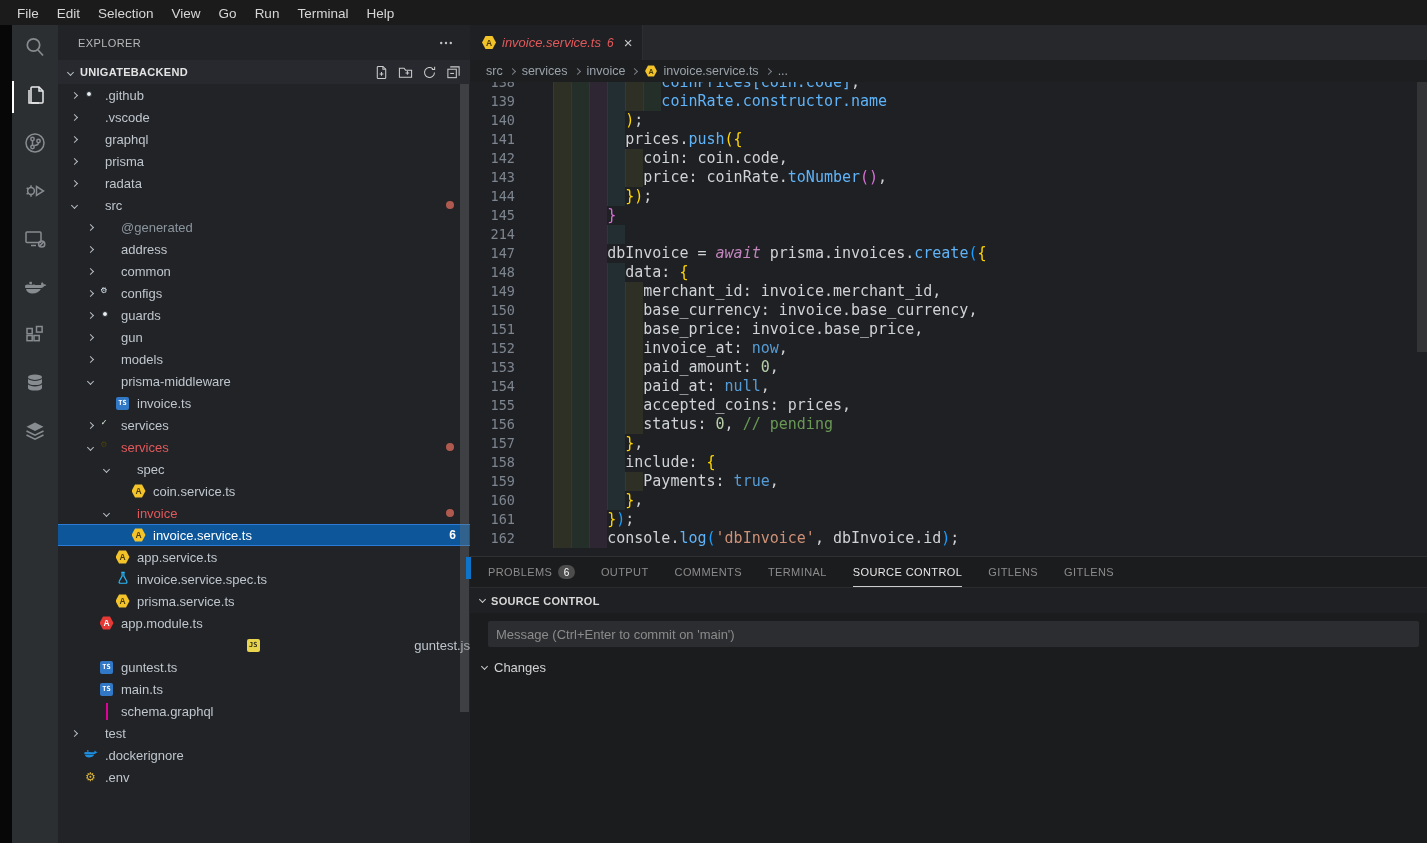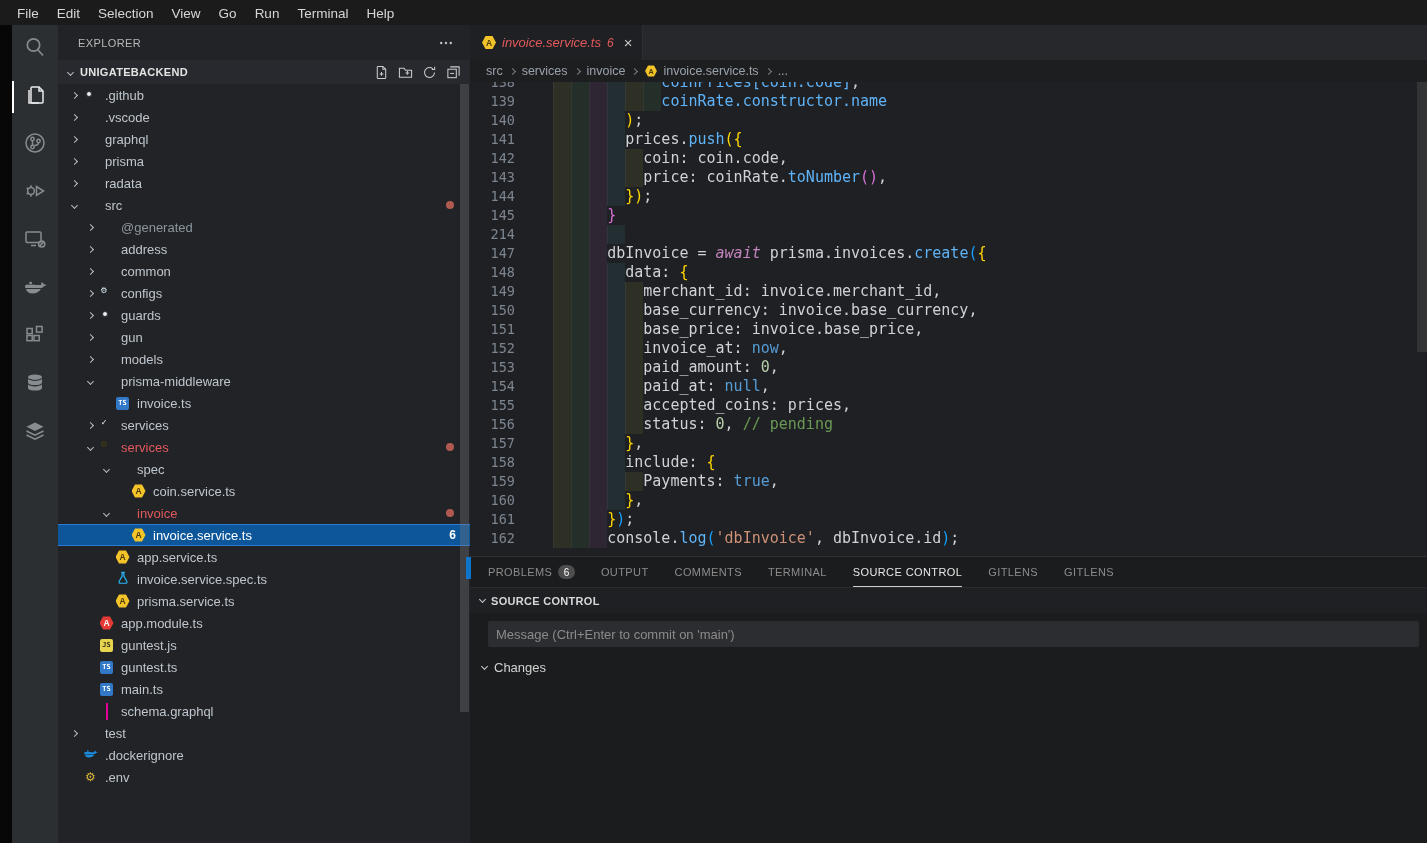--- a/index.html
+++ b/index.html
@@ -444,21 +444,21 @@
           </span>
           <span class="tlabel">prisma.service.ts</span>
         </div>
         <div class="trow" style="padding-left: 24px;">
           <span class="chevslot"></span>
           <span class="ticon">
             <span class="hex" style="background: rgb(229, 57, 53); color: rgb(255, 255, 255);">A</span>
           </span>
           <span class="tlabel">app.module.ts</span>
         </div>
-        <div class="trow" style="padding-left: 24px;">
+        <div class="trow" style="padding-left: 24px; justify-content: space-between;">
           <span class="chevslot"></span>
           <span class="ticon">
             <span class="chip" style="background: rgb(232, 212, 77); color: rgb(51, 48, 26);">JS</span>
           </span>
           <span class="tlabel">guntest.js</span>
         </div>
         <div class="trow" style="padding-left: 24px;">
           <span class="chevslot"></span>
           <span class="ticon">
             <span class="chip" style="background: rgb(49, 120, 198); color: rgb(255, 255, 255);">TS</span>

